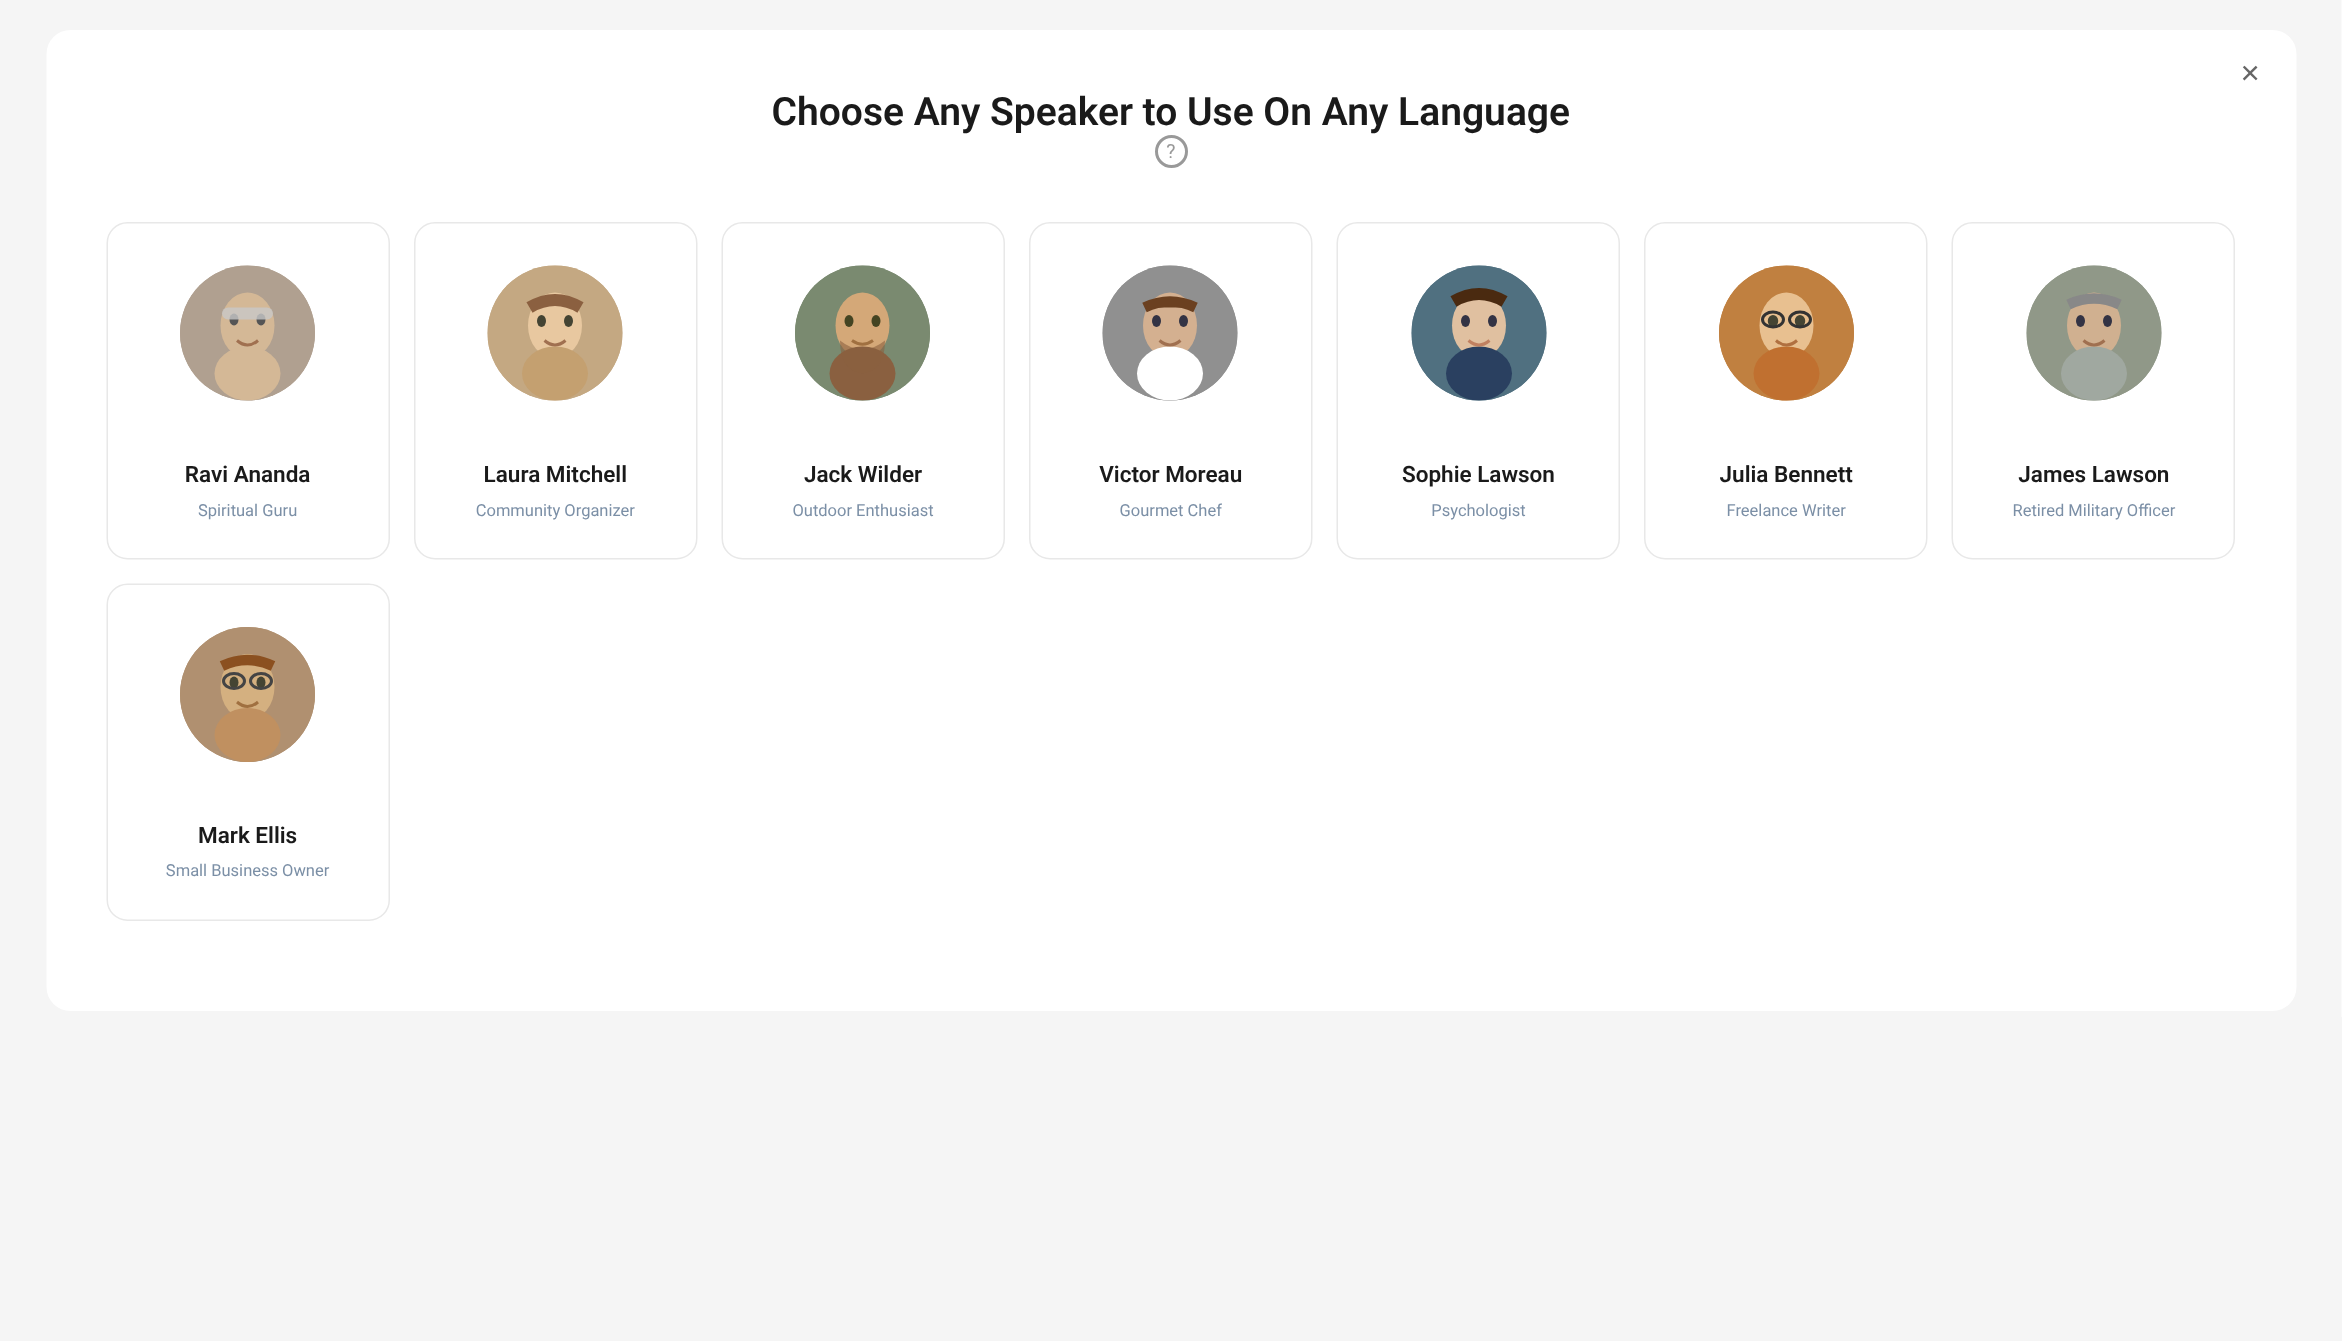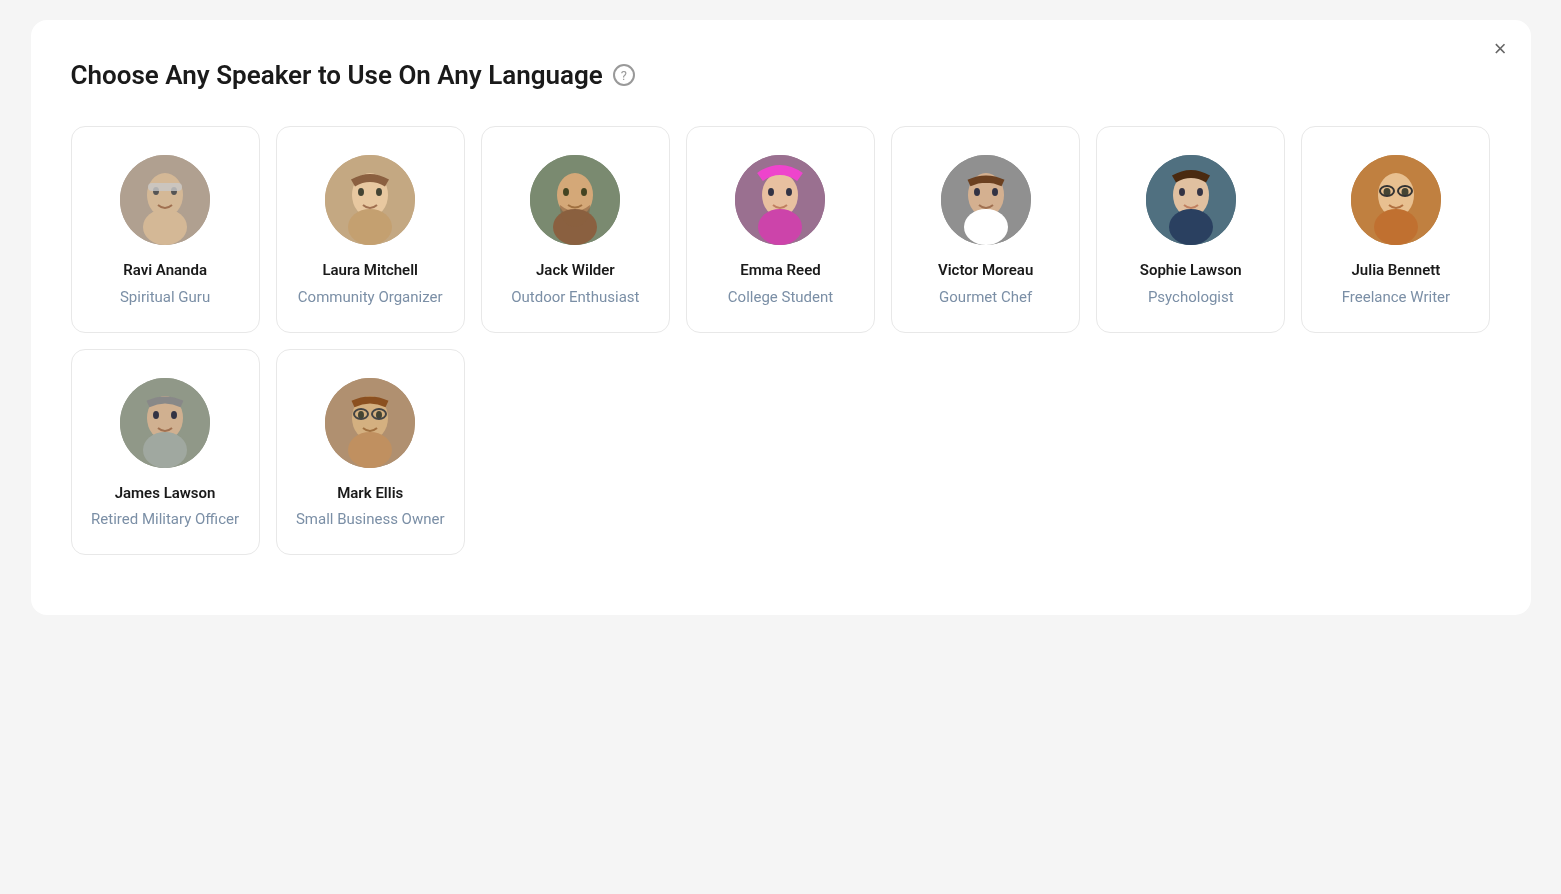--- a/index.html
+++ b/index.html
@@ -31,22 +31,23 @@
       border: none;
       font-size: 22px;
       color: #666;
       cursor: pointer;
       line-height: 1;
     }
 
     .header {
       display: flex;
       align-items: center;
-      gap: 10px;
+      justify-content: center;
       margin-bottom: 36px;
+      flex-direction: column;
     }
 
     .header-title {
       font-size: 26px;
       font-weight: 600;
       color: #1a1a1a;
     }
 
     .help-icon {
       width: 22px;
@@ -95,24 +96,25 @@
       flex-shrink: 0;
     }
 
     .speaker-name {
       font-size: 15px;
       font-weight: 600;
       color: #1a1a1a;
       text-align: left;
       margin-bottom: 6px;
       line-height: 1.3;
+      margin-top: 24px;
     }
 
     .speaker-role {
-      font-size: 15px;
+      font-size: 11px;
       color: #7b8fa6;
       text-align: center;
       line-height: 1.4;
     }
   </style>
 </head>
 <body>
 
 <div class="modal">
   <button class="close-btn">×</button>
@@ -160,35 +162,20 @@
       <ellipse cx="45" cy="40" rx="18" ry="22" fill="#d4a878"></ellipse>
       <ellipse cx="45" cy="72" rx="22" ry="18" fill="#8a6040"></ellipse>
       <ellipse cx="36" cy="37" rx="3" ry="4" fill="#442"></ellipse>
       <ellipse cx="54" cy="37" rx="3" ry="4" fill="#442"></ellipse>
       <path d="M38 50 Q45 55 52 50" stroke="#a07040" stroke-width="2" fill="none"></path>
       <path d="M30 50 Q45 62 60 50 Q60 70 45 72 Q30 70 30 50Z" fill="#8a6040" opacity="0.6"></path>
     </svg>
         </div>
         <div class="speaker-name">Jack Wilder</div>
         <div class="speaker-role">Outdoor Enthusiast</div>
-      </div>
-      <div class="speaker-card">
-        <div class="avatar-placeholder" style="background: rgb(154, 112, 144);">
-          <svg width="90" height="90" viewBox="0 0 90 90" xmlns="http://www.w3.org/2000/svg">
-      <circle cx="45" cy="45" r="45" fill="#9a7090"></circle>
-      <ellipse cx="45" cy="40" rx="18" ry="22" fill="#e8c0a0"></ellipse>
-      <ellipse cx="45" cy="72" rx="22" ry="18" fill="#cc44aa"></ellipse>
-      <ellipse cx="36" cy="37" rx="3" ry="4" fill="#334"></ellipse>
-      <ellipse cx="54" cy="37" rx="3" ry="4" fill="#334"></ellipse>
-      <path d="M38 50 Q45 56 52 50" stroke="#c08060" stroke-width="2" fill="none"></path>
-      <path d="M25 22 Q45 8 65 22" stroke="#ee44cc" stroke-width="10" fill="none"></path>
-    </svg>
-        </div>
-        <div class="speaker-name">Emma Reed</div>
-        <div class="speaker-role">College Student</div>
       </div>
       <div class="speaker-card">
         <div class="avatar-placeholder" style="background: rgb(144, 144, 144);">
           <svg width="90" height="90" viewBox="0 0 90 90" xmlns="http://www.w3.org/2000/svg">
       <circle cx="45" cy="45" r="45" fill="#909090"></circle>
       <ellipse cx="45" cy="40" rx="18" ry="22" fill="#d4b090"></ellipse>
       <ellipse cx="45" cy="72" rx="22" ry="18" fill="#ffffff"></ellipse>
       <ellipse cx="36" cy="37" rx="3" ry="4" fill="#334"></ellipse>
       <ellipse cx="54" cy="37" rx="3" ry="4" fill="#334"></ellipse>
       <path d="M38 50 Q45 56 52 50" stroke="#a07050" stroke-width="2" fill="none"></path>

